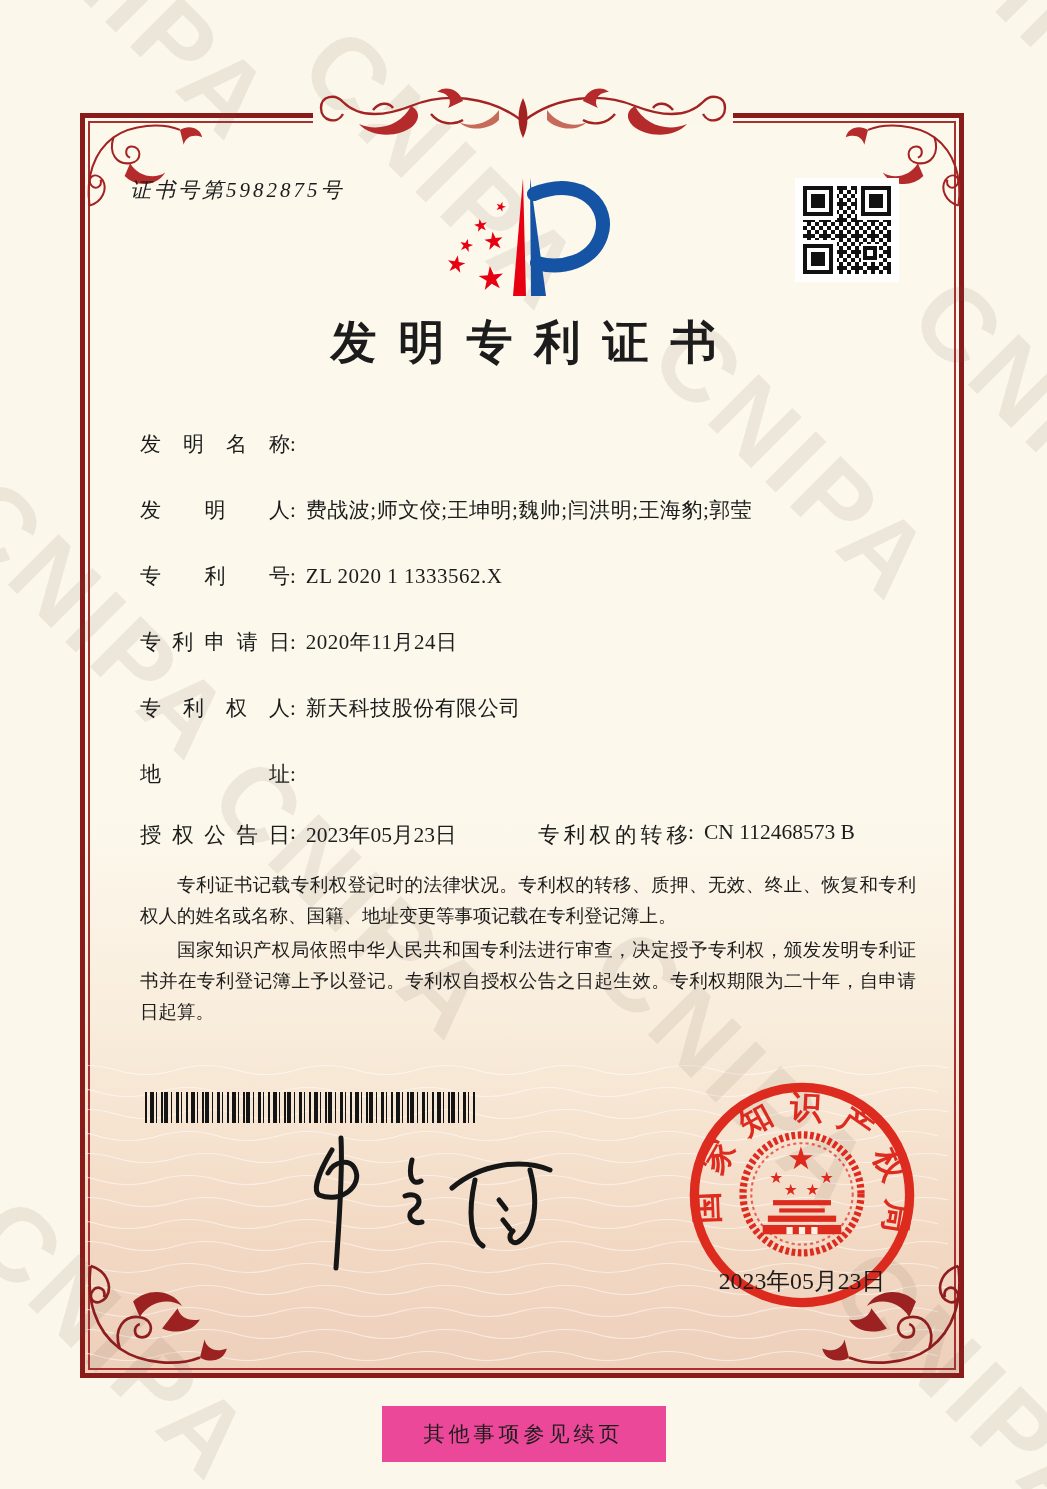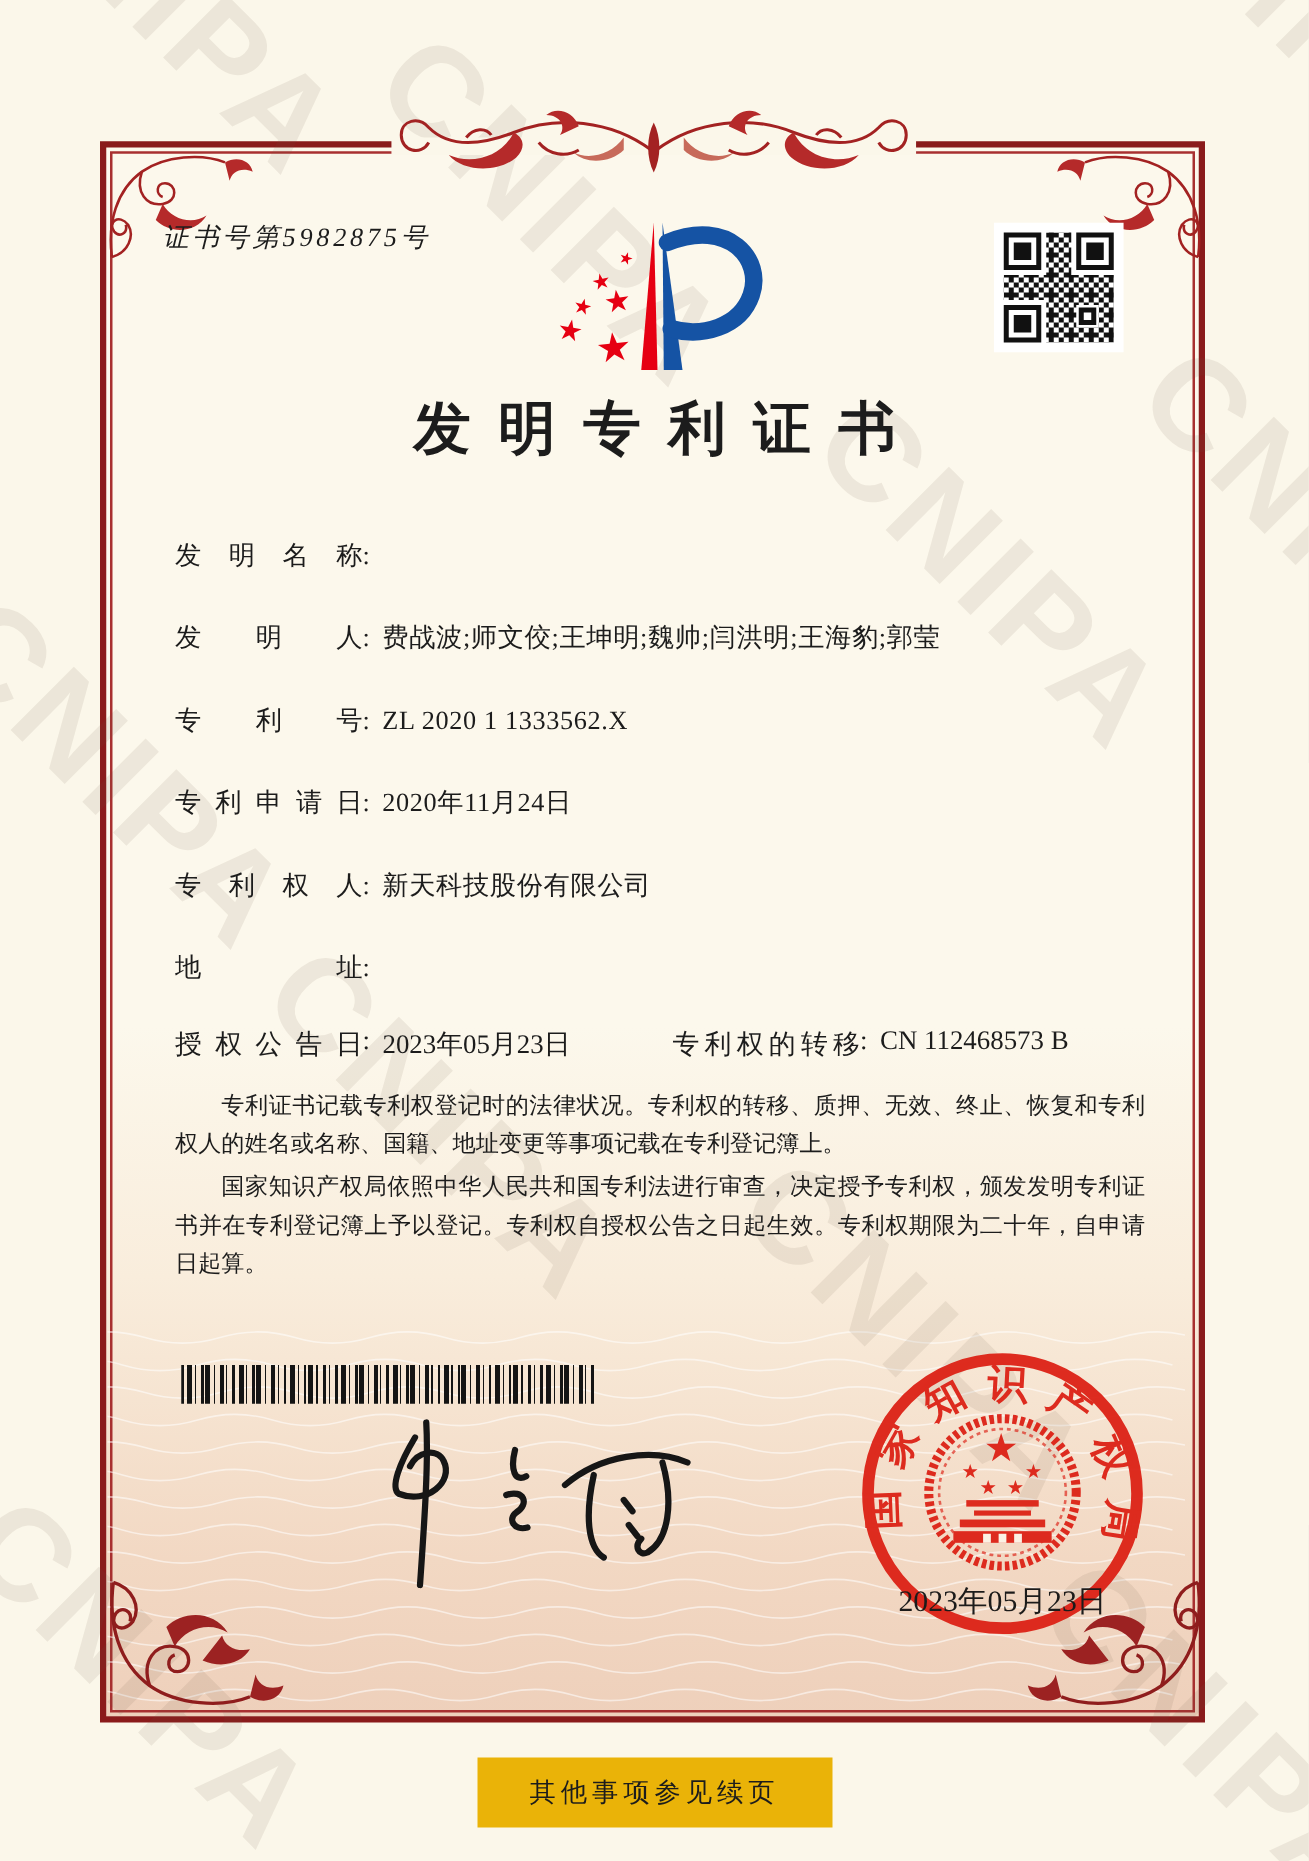--- a/index.html
+++ b/index.html
@@ -38,21 +38,21 @@
     background:repeating-linear-gradient(90deg,
       #141414 0 2px,transparent 2px 5px,#141414 5px 9px,transparent 9px 11px,
       #141414 11px 12px,transparent 12px 16px,#141414 16px 18px,transparent 18px 19px,
       #141414 19px 23px,transparent 23px 26px,#141414 26px 27px,transparent 27px 31px,
       #141414 31px 34px,transparent 34px 36px,#141414 36px 37px,transparent 37px 41px);}
   .signer{position:absolute;left:141px;top:1172px;font-family:"Liberation Sans","DejaVu Sans",sans-serif;
           font-size:23px;line-height:50px;font-weight:500;}
   .sig{position:absolute;left:262px;top:1128px;}
   .seal{position:absolute;left:683px;top:1078px;}
   .page-ind{position:absolute;left:0;right:0;top:1345px;text-align:center;font-size:16px;}
-  .cont-note{position:absolute;left:50%;transform:translateX(-50%);top:1406px;background:#eab308;
+  .cont-note{position:absolute;left:50%;transform:translateX(-50%);top:1406px;background:#ec4899;
              padding:14px 42px;font-size:21px;letter-spacing:4px;}
 </style>
 </head>
 <body>
 
 <div class="page">
 
   <div class="frame"></div>
 
   <svg class="waves" width="862" height="335" viewBox="0 0 862 335">

